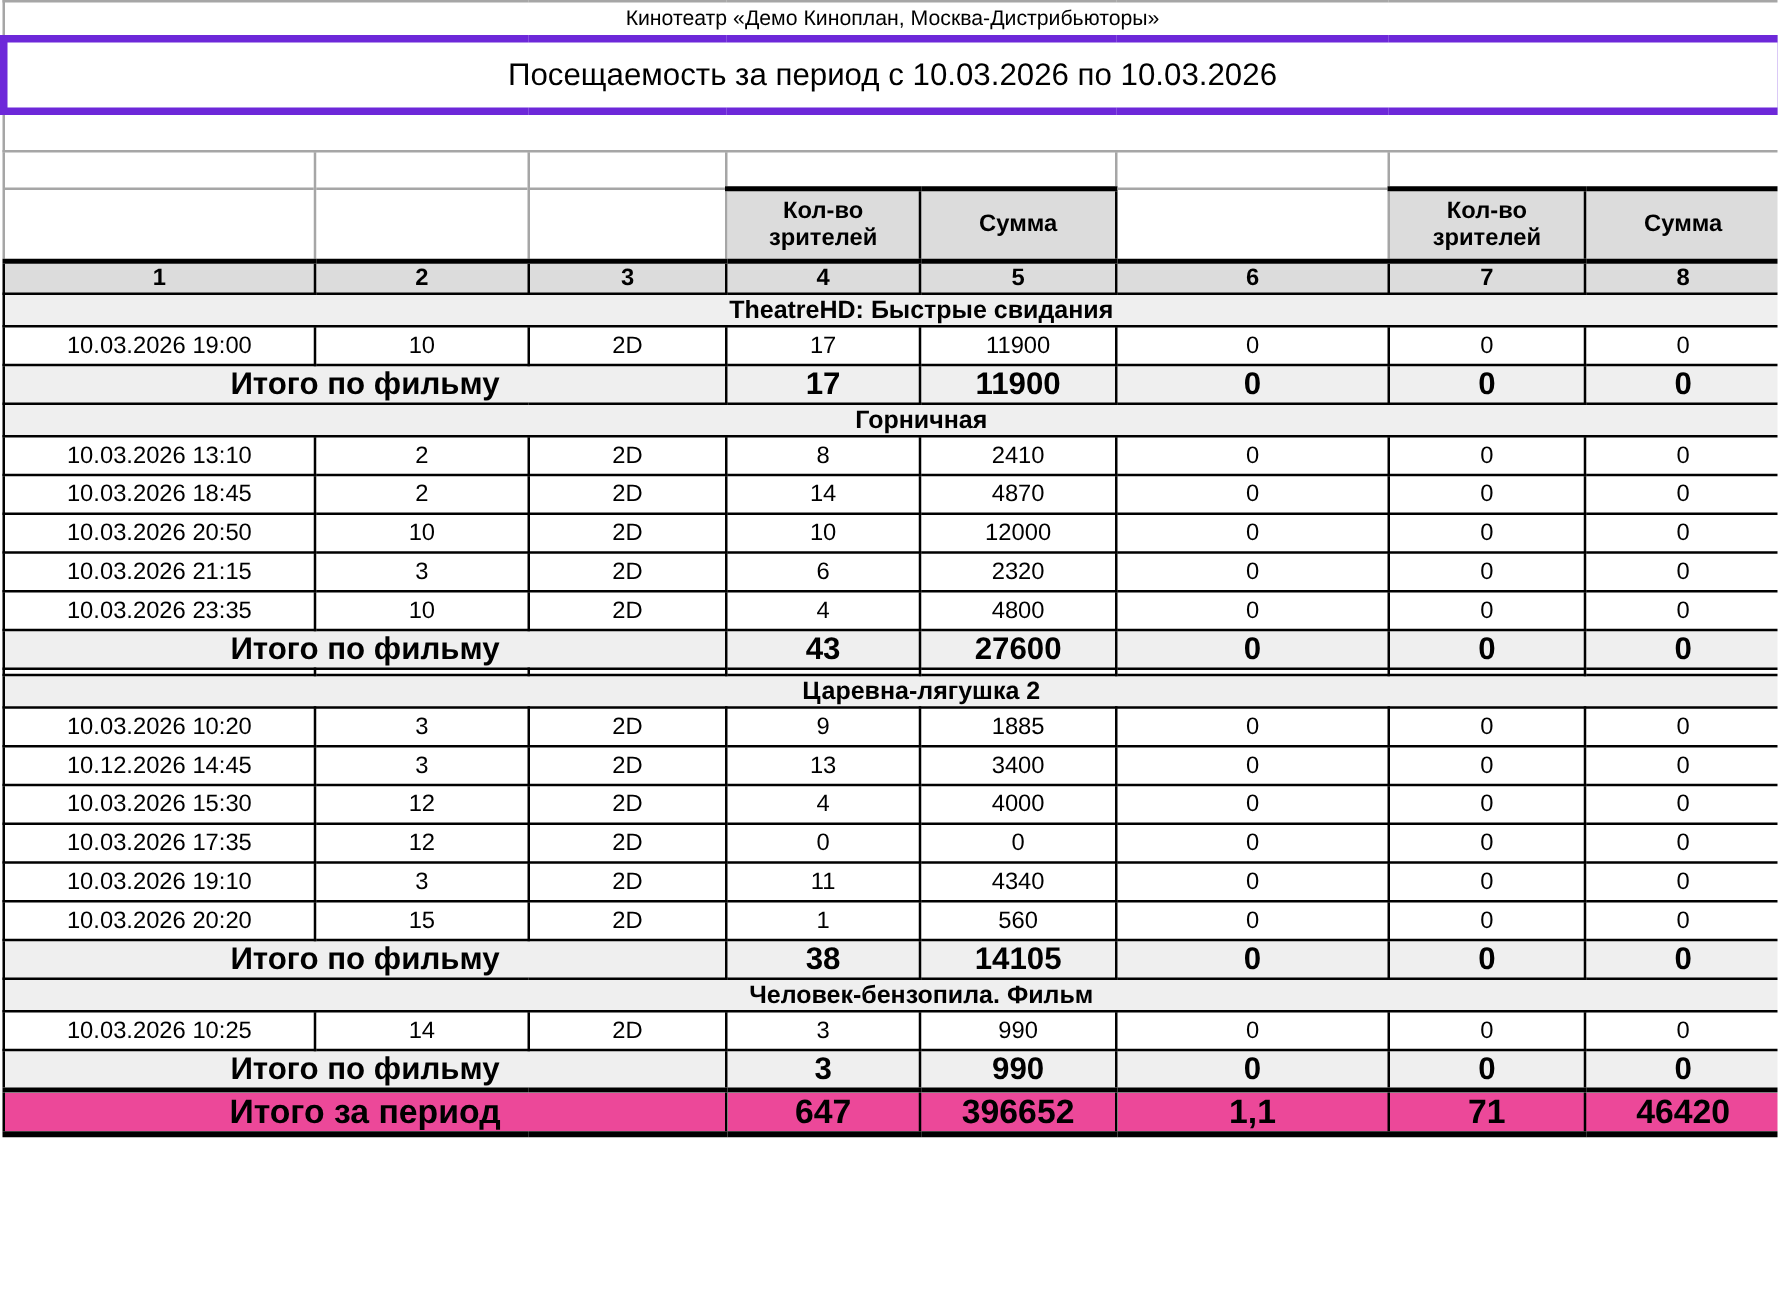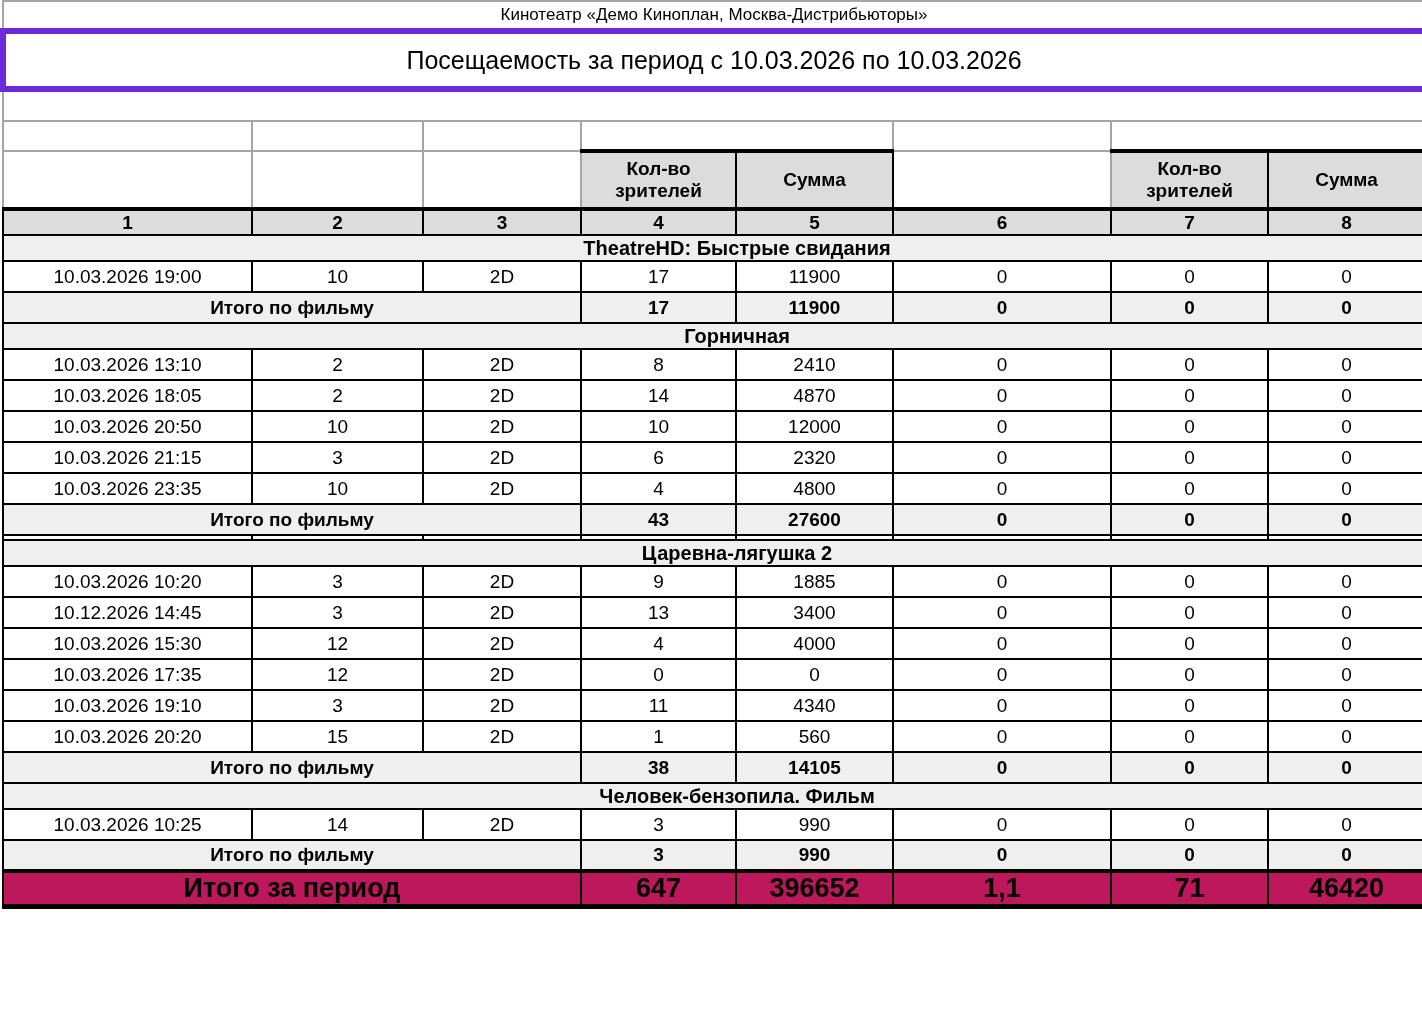--- a/index.html
+++ b/index.html
@@ -17,23 +17,23 @@
   .eh{border:2px solid #a6a6a6;background:#fff;}
   .gh{background:#dcdcdc;border:2px solid #000;border-top:4px solid #000;
       font-weight:bold;font-size:19px;line-height:1.18;height:58px;}
 
   .num td{background:#dcdcdc;border:2px solid #000;border-top:4px solid #000;
       font-weight:bold;font-size:19px;height:26px;}
 
   
   .section td{background:#efefef;border:2px solid #000;font-weight:bold;font-size:20px;height:26px;padding-left:48px;}
   .data td{background:#fff;border:2px solid #000;font-size:19px;height:31px;}
-  .subtotal td{background:#efefef;border:2px solid #000;font-weight:bold;font-size:19px;height:31px;}
+  .subtotal td{background:#efefef;border:2px solid #000;font-weight:bold;font-size:25px;height:31px;}
   .sep td{background:#fff;border:2px solid #000;height:5px;padding:0;}
-  .total td{background:#be185d;border:2px solid #000;border-top:4px solid #000;border-bottom:5px solid #000;
+  .total td{background:#ec4899;border:2px solid #000;border-top:4px solid #000;border-bottom:5px solid #000;
       font-weight:bold;font-size:27px;height:34px;}
 </style>
 </head>
 <body>
 
 <table>
   <colgroup>
     <col style="width:249px">
       <col style="width:171px">
       <col style="width:158px">
@@ -109,21 +109,21 @@
         <td>10.03.2026 13:10</td>
         <td>2</td>
         <td>2D</td>
         <td>8</td>
         <td>2410</td>
         <td>0</td>
         <td>0</td>
         <td>0</td>
       </tr>
       <tr class="data">
-        <td>10.03.2026 18:05</td>
+        <td>10.03.2026 18:45</td>
         <td>2</td>
         <td>2D</td>
         <td>14</td>
         <td>4870</td>
         <td>0</td>
         <td>0</td>
         <td>0</td>
       </tr>
       <tr class="data">
         <td>10.03.2026 20:50</td>

